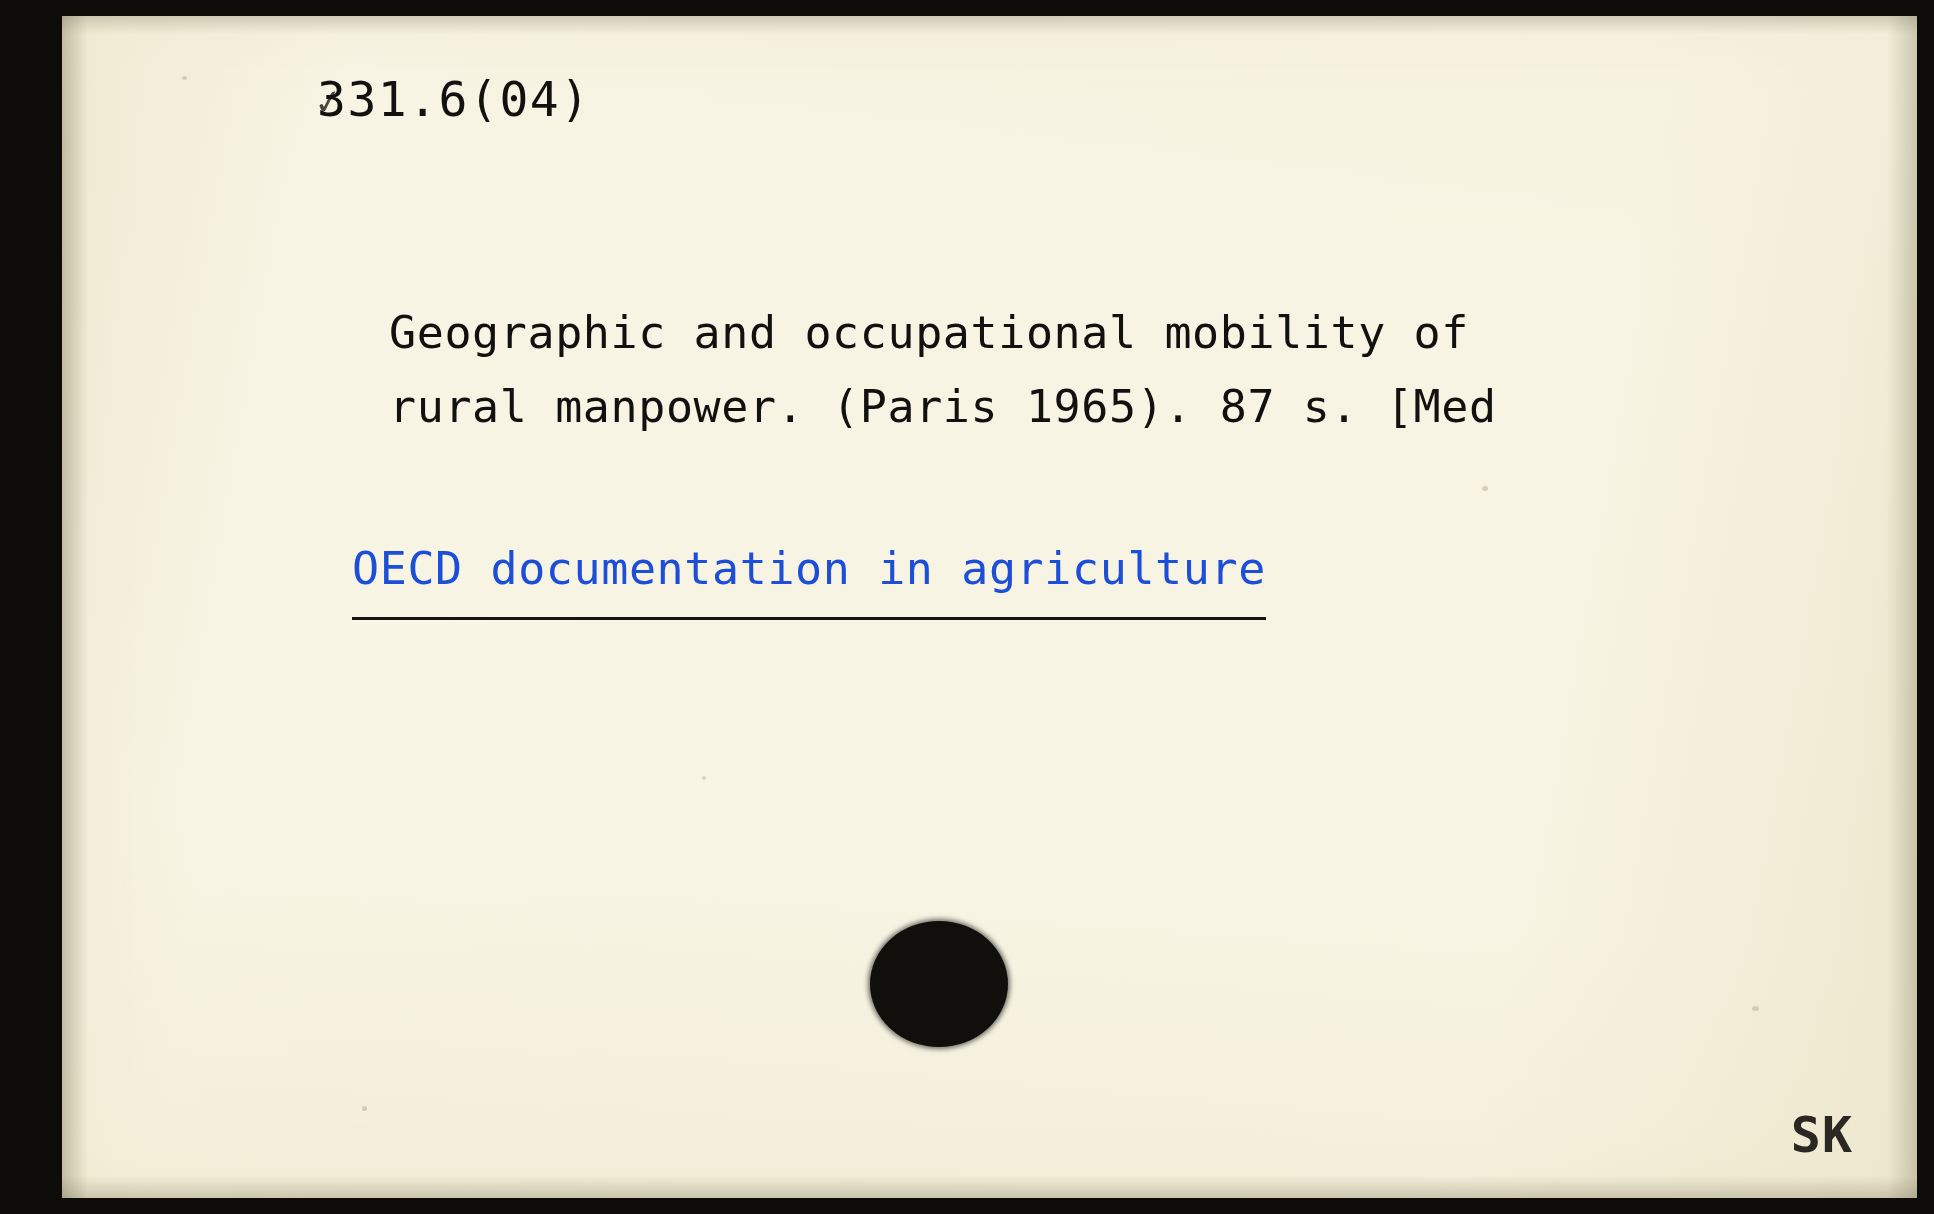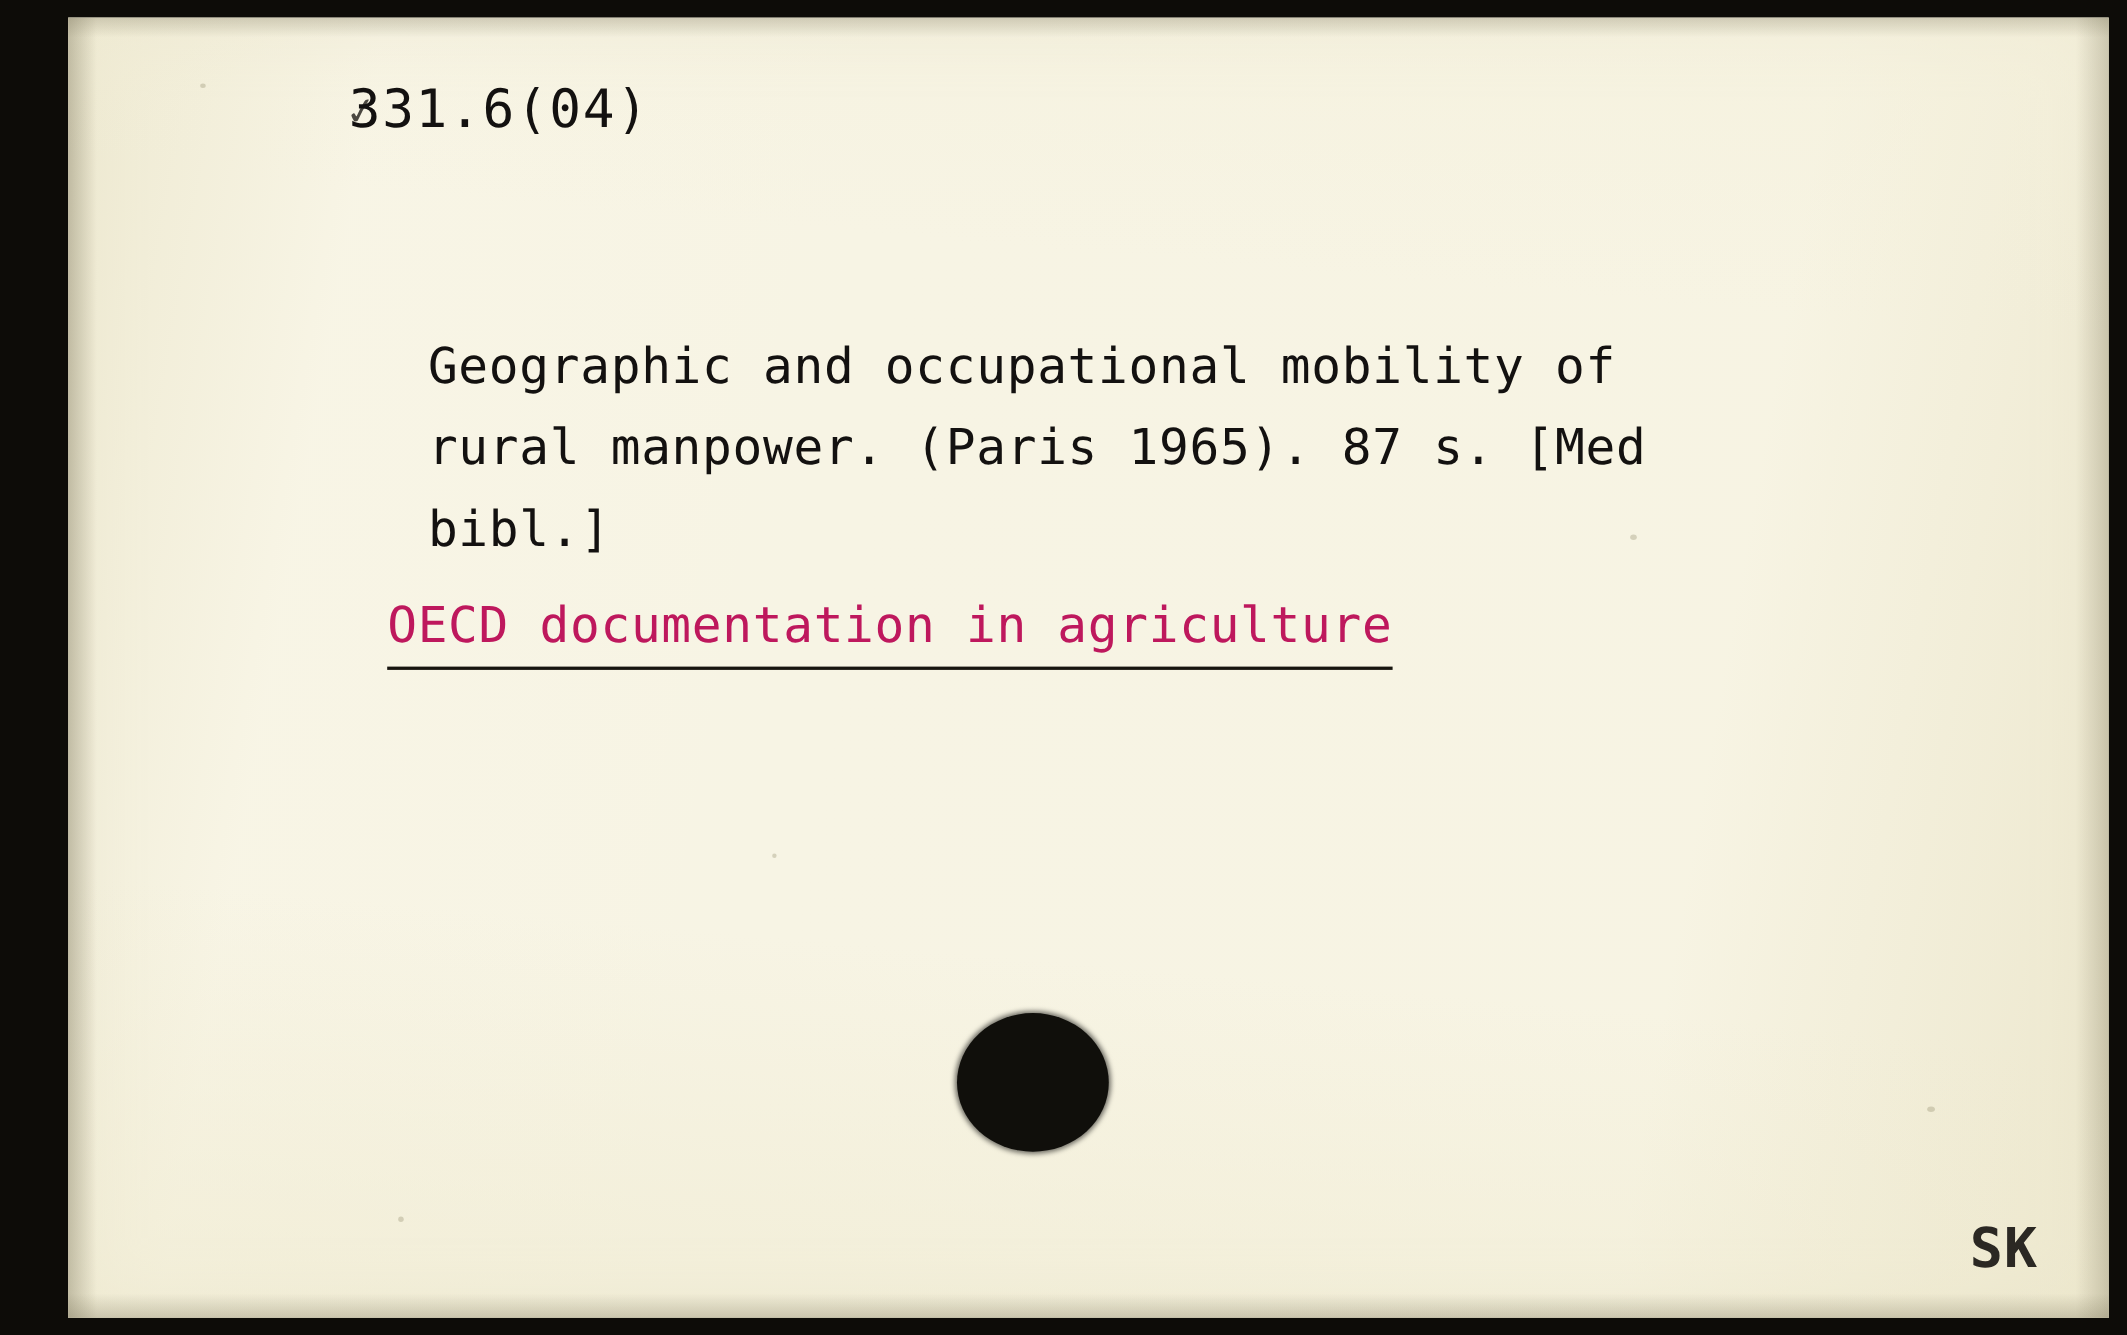--- a/index.html
+++ b/index.html
@@ -129,26 +129,26 @@
   .series-block {
     position: absolute;
     left: 290px;
     top: 516px;
     width: 1300px;
   }
   .series-line {
     font-family: "DejaVu Sans Mono", monospace;
     font-size: 45px;
     line-height: 74px;
-    color: #be185d;
+    color: #1d4ed8;
     white-space: pre;
     letter-spacing: 0.6px;
     display: inline-block;
     border-bottom: 3px solid #17150f;
-    padding-bottom: 0;
+    padding-bottom: 11px;
   }
   .series-row { line-height: 74px; }
 
   
   .punch-hole {
     position: absolute;
     left: 808px;
     top: 905px;
     width: 138px;
     height: 126px;
@@ -190,21 +190,20 @@
     <div class="edge-shadow-right"></div>
     <div class="edge-shadow-top"></div>
     <div class="edge-shadow-bottom"></div>
 
     <span class="checkmark">✓</span>
     <div class="typed classmark">331.6(04)</div>
 
     <div class="body-block">
       <div class="body-line">Geographic and occupational mobility of</div>
       <div class="body-line">rural manpower. (Paris 1965). 87 s. [Med</div>
-      <div class="body-line">bibl.]</div>
     </div>
 
     <div class="series-block">
       <div class="series-row"><span class="series-line">OECD documentation in agriculture</span></div>
     </div>
 
     <div class="punch-hole"></div>
 
     <div class="initials">SK</div>
 

